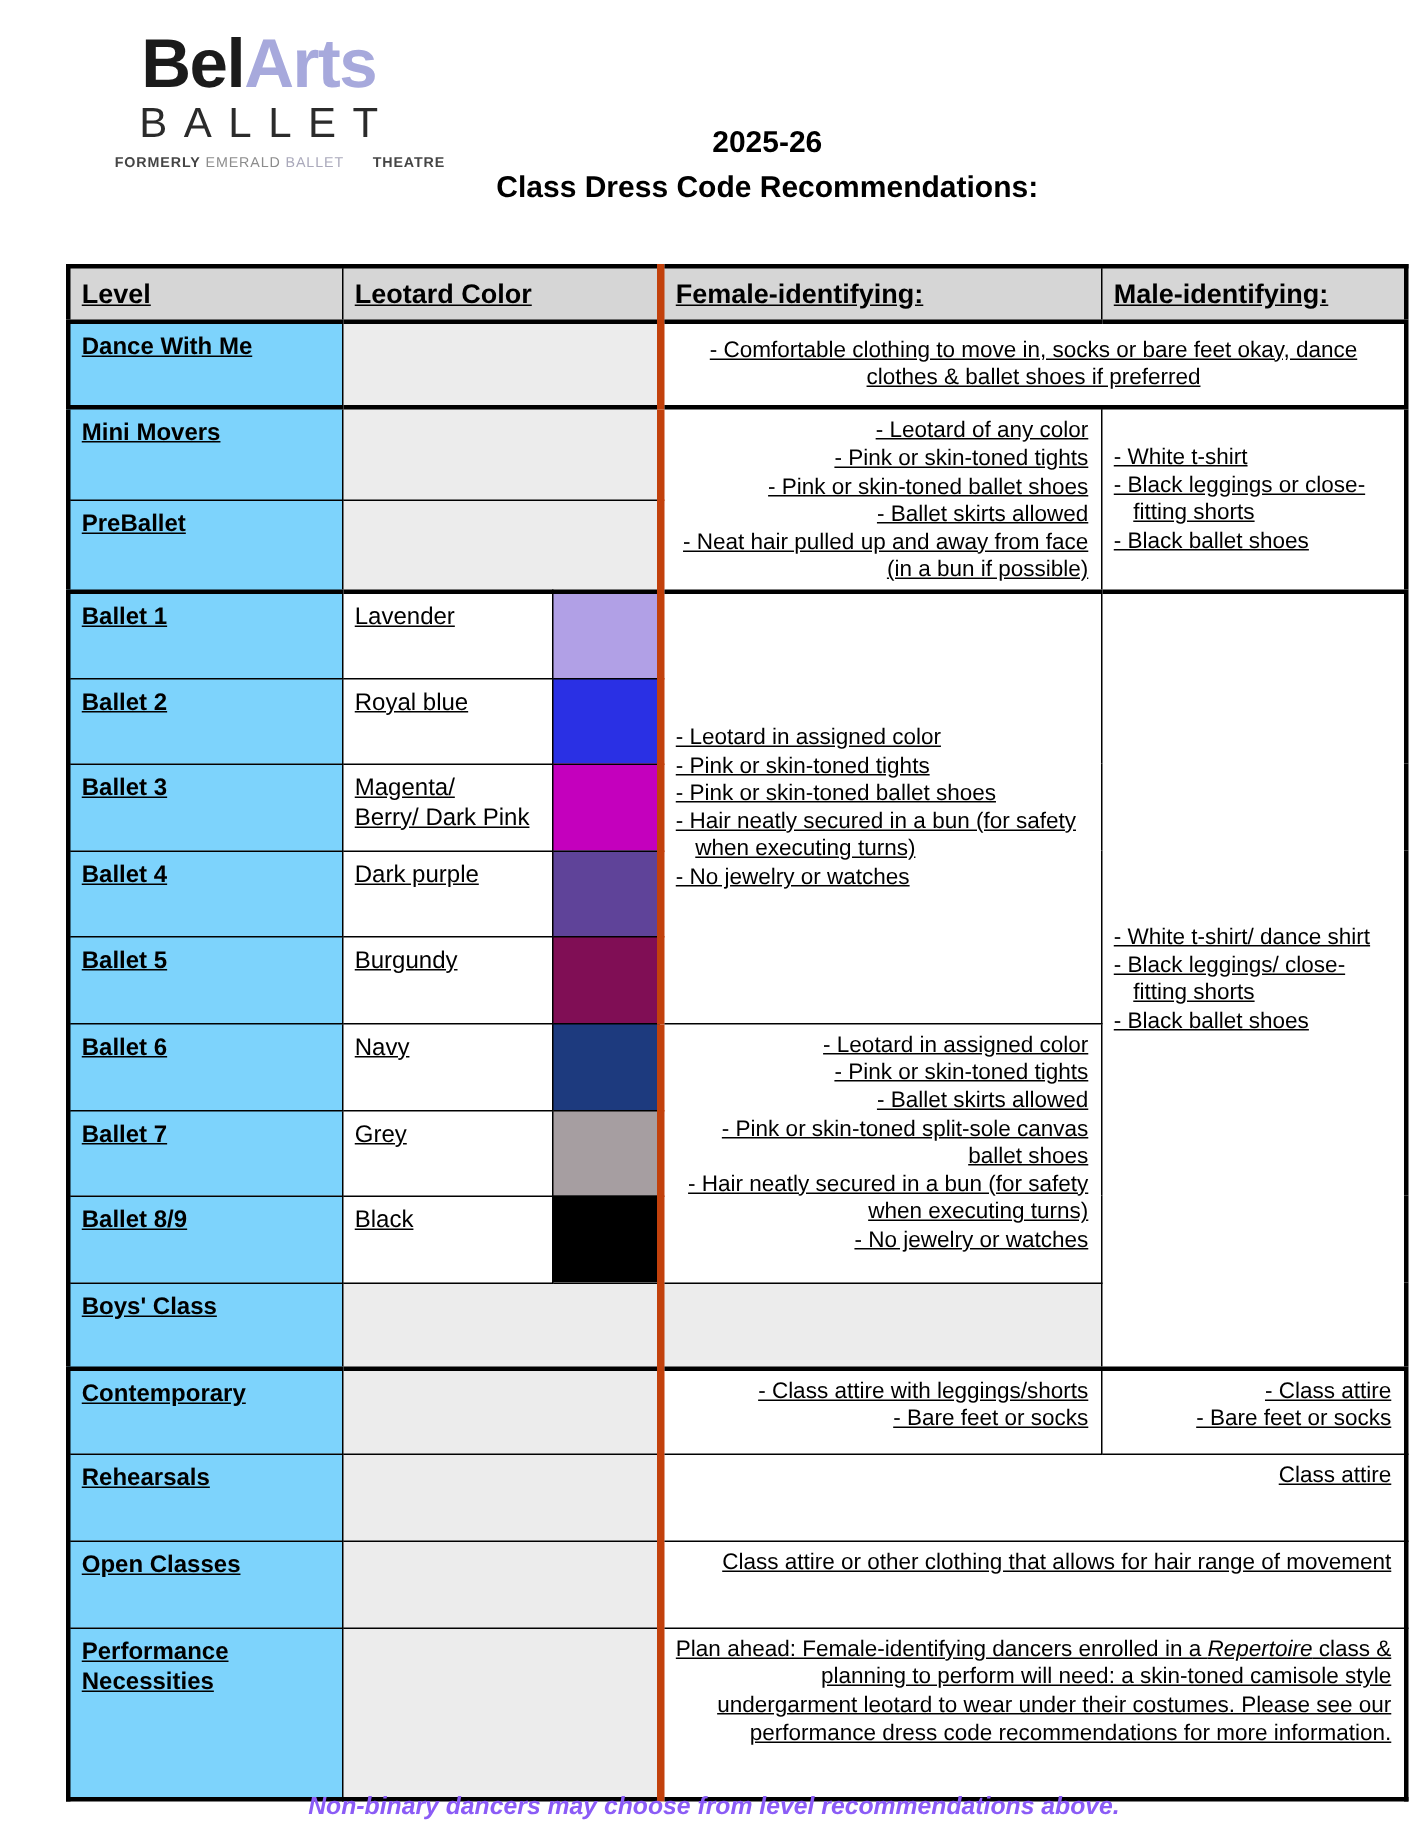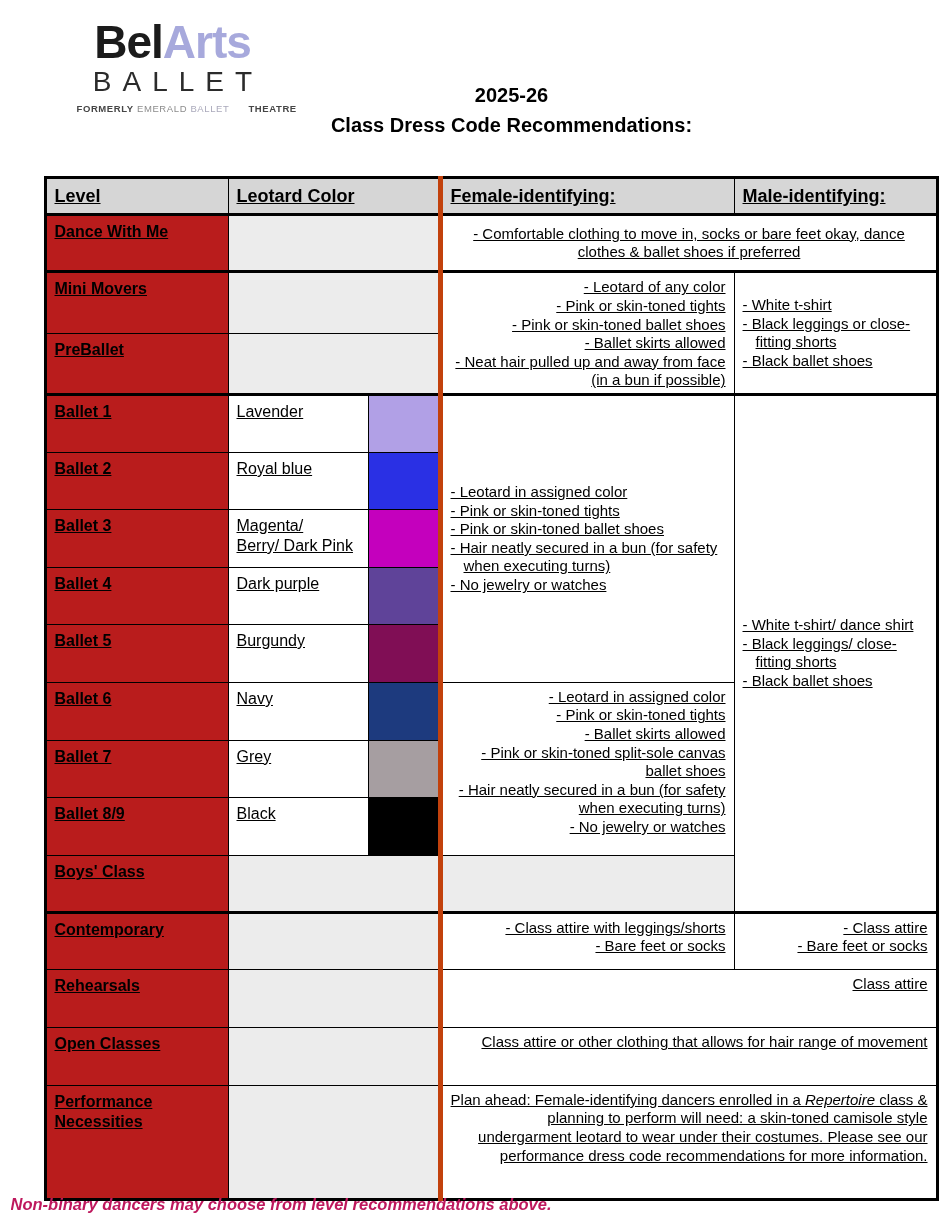--- a/index.html
+++ b/index.html
@@ -26,35 +26,35 @@
            font-weight:700; font-size:20px; line-height:1.5; color:#000; }
 
   
   table.dress { position:absolute; left:33px; top:176px; width:892px;
     border-collapse:collapse; table-layout:fixed;text-decoration:underline; }
   td, th { border:1.5px solid #000; padding:3px 8px; vertical-align:top;
     font-size:15px; line-height:1.24; color:#000; word-wrap:break-word; }
   table.dress { border:3px solid #000; }
   th { background:#d6d6d6; font-size:18px; font-weight:700; text-align:left;
        padding:6px 8px; border-bottom:3px solid #000; vertical-align:middle; }
-  .level-cell { background:#b91c1c; font-weight:700; font-size:16px; padding-top:6px; white-space:pre-line; }
+  .level-cell { background:#7dd3fc; font-weight:700; font-size:16px; padding-top:6px; white-space:pre-line; }
   .gray { background:#ececec; }
   .name-cell { font-size:16px; padding-top:6px; white-space:pre-line; }
   .swatch { padding:0; }
   .bl { border-left:5px solid #c2410c; }
   .bb { border-bottom:3px solid #000; }
   .vmid { vertical-align:middle; }
   .center { text-align:center; }
   .li { padding-left:13px; text-indent:-13px; }
   .pad-t { padding-top:5px;text-align:right; }
   tr.h37{height:37px} tr.h57{height:57px} tr.h58{height:58px} tr.h114{height:114px}
 
   
-  .footer-note { position:absolute; left:0; right:0; top:1195px; 
-    font-size:16.5px; font-weight:700; font-style:italic; color:#be185d; }
+  .footer-note { position:absolute; left:0; right:0; top:1195px; text-align:center;
+    font-size:16.5px; font-weight:700; font-style:italic; color:#8b5cf6; }
 </style>
 </head>
 <body>
 
 <div class="page">
 
   <div class="logo">
     <div class="brand">
       <span class="bel">Bel</span><span class="arts">Arts</span>
     </div>

